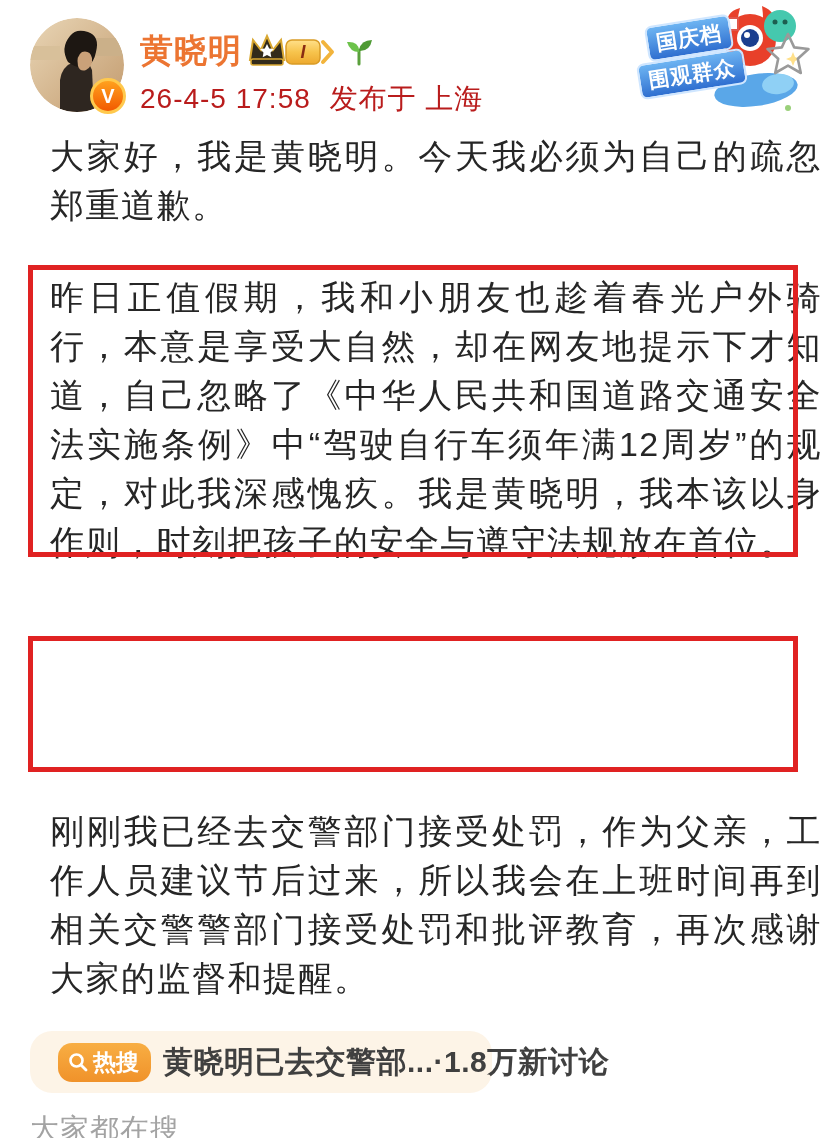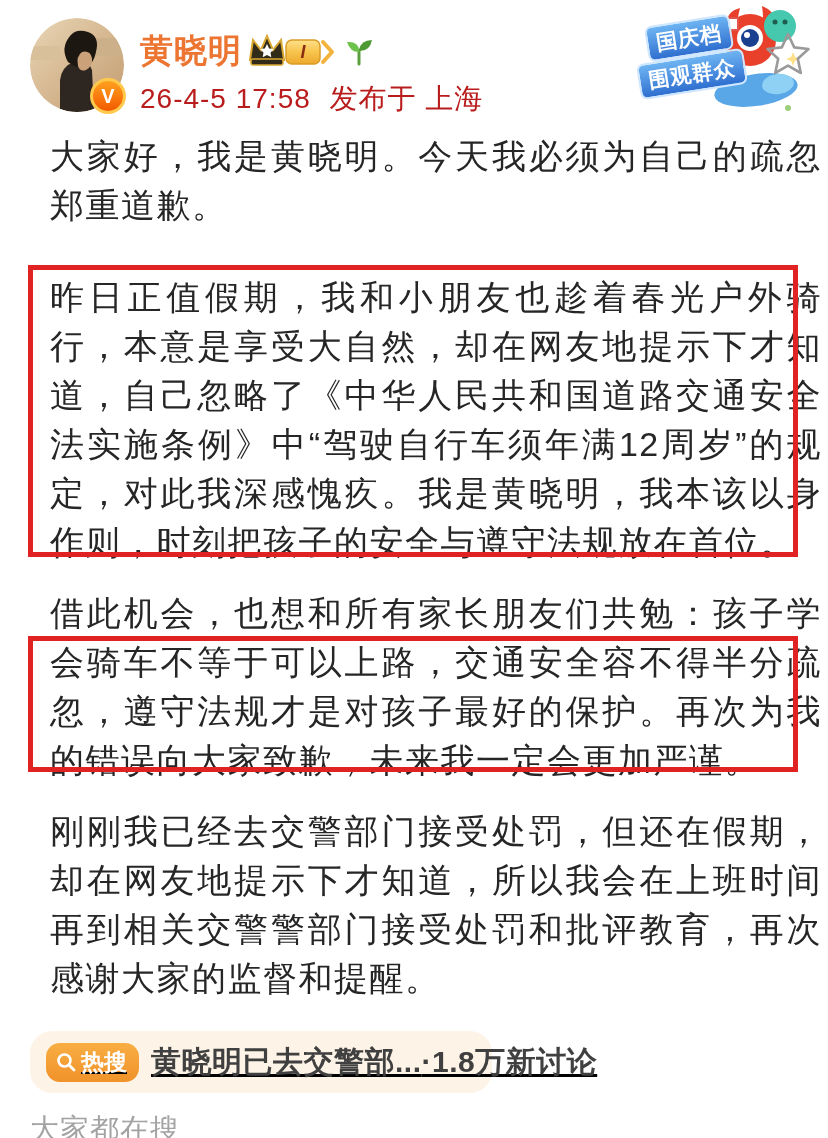--- a/index.html
+++ b/index.html
@@ -70,21 +70,21 @@
   }
   .hb1 { top: 265px; height: 292px; }
   .hb2 { top: 636px; height: 136px; }
 
   
   .hot-pill {
     position: absolute; left: 30px; top: 1031px;
     width: 462px; height: 62px;
     background: #fdf4e7; border-radius: 22px;
     display: flex; align-items: center; gap: 12px;
-    padding-left: 16px; cursor: pointer; text-decoration: underline;
+    padding-left: 28px; cursor: pointer;
   }
   .hot-badge {
     display: flex; align-items: center; gap: 3px;
     background: linear-gradient(180deg, #f8ae43 0%, #f0922a 100%);
     border-radius: 14px; padding: 4px 12px 4px 8px;
     color: #ffffff; font-weight: bold; font-size: 23px;
     flex: 0 0 auto;
   }
   .hot-text { color: #404040; font-size: 30px; font-weight: 600; white-space: nowrap; letter-spacing: 0.5px; }
 
@@ -181,22 +181,21 @@
   </div>
 
   <button class="star-btn">
     <svg width="56" height="56" viewBox="0 0 56 56">
       <path d="M28,8 L34.2,21.4 48.5,23 37.8,32.8 40.8,47 28,39.6 15.2,47 18.2,32.8 7.5,23 21.8,21.4 Z" fill="none" stroke="#9a9a9a" stroke-width="2.6" stroke-linejoin="round"></path>
     </svg>
   </button>
 
   <div class="para p1">大家好，我是黄晓明。今天我必须为自己的疏忽郑重道歉。</div>
   <div class="para p2">昨日正值假期，我和小朋友也趁着春光户外骑行，本意是享受大自然，却在网友地提示下才知道，自己忽略了《中华人民共和国道路交通安全法实施条例》中“驾驶自行车须年满12周岁”的规定，对此我深感愧疚。我是黄晓明，我本该以身作则，时刻把孩子的安全与遵守法规放在首位。</div>
-  <div class="para p3">借此机会，也想和所有家长朋友们共勉：孩子学会骑车不等于可以上路，交通安全容不得半分疏忽，遵守法规才是对孩子最好的保护。再次为我的错误向大家致歉，未来我一定会更加严谨。</div>
-  <div class="para p4">刚刚我已经去交警部门接受处罚，但还在假期，却在网友地提示下才知道，所以我会在上班时间再到相关交警警部门接受处罚和批评教育，再次感谢大家的监督和提醒。</div>
+  <div class="para p4">刚刚我已经去交警部门接受处罚，作为父亲，工作人员建议节后过来，所以我会在上班时间再到相关交警警部门接受处罚和批评教育，再次感谢大家的监督和提醒。</div>
 
   <div class="highlight-box hb1"></div>
   <div class="highlight-box hb2"></div>
 
   <div class="hot-pill">
     <span class="hot-badge">
       <svg width="24" height="24" viewBox="0 0 24 24">
         <circle cx="10.5" cy="10.5" r="6" fill="none" stroke="#ffffff" stroke-width="2.6"></circle>
         <path d="M15,15 L20,20" stroke="#ffffff" stroke-width="2.8" stroke-linecap="round"></path>
       </svg>

